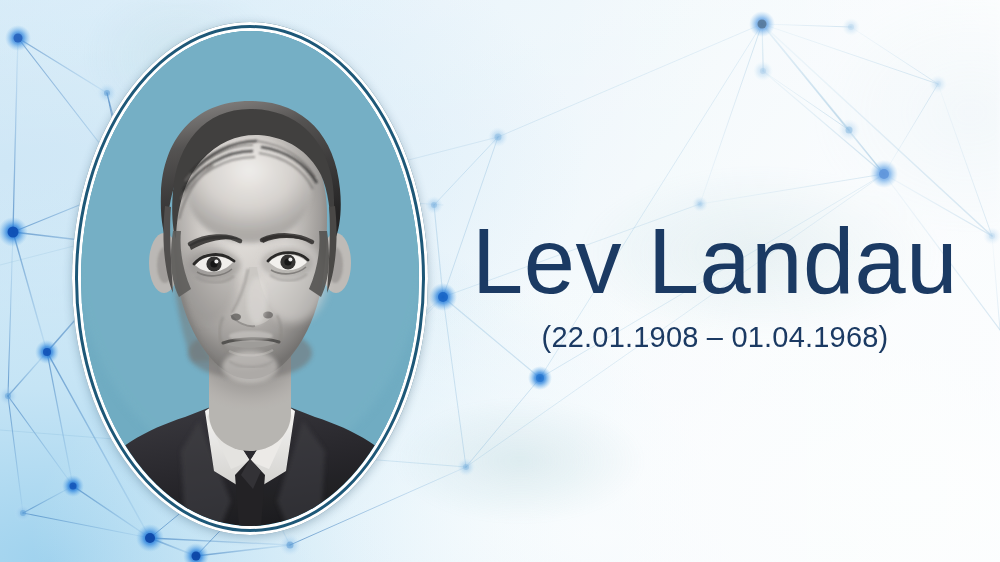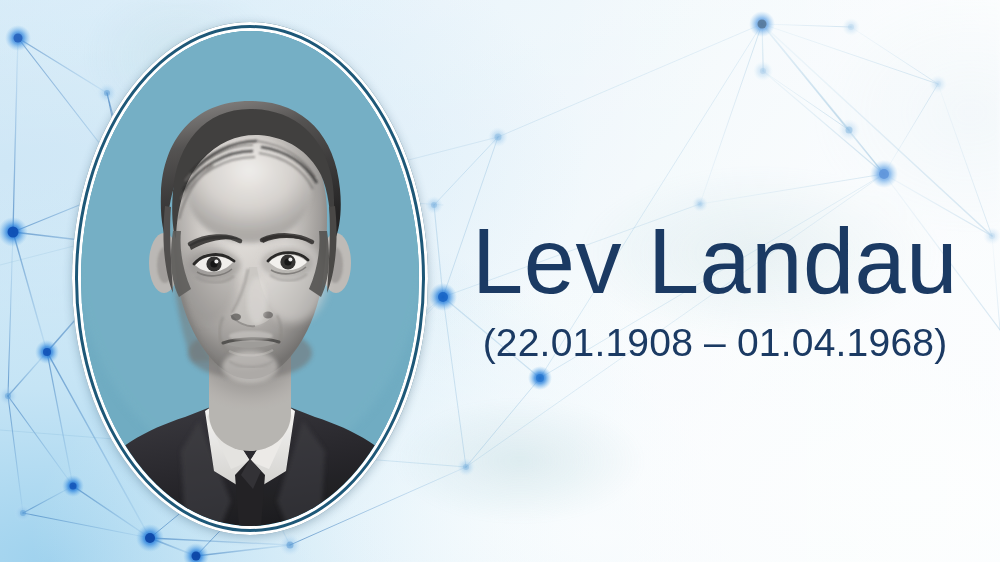--- a/index.html
+++ b/index.html
@@ -99,21 +99,21 @@
     margin: 0;
     font-size: 92px;
     font-weight: 400;
     letter-spacing: 0.5px;
     line-height: 1.0;
     color: #1b3a63;
     white-space: nowrap;
   }
   .slide-subtitle {
     margin: 16px 0 0 0;
-    font-size: 39px;
+    font-size: 29px;
     font-weight: 400;
     letter-spacing: 0.2px;
     line-height: 1.0;
     color: #1b3a63;
     white-space: nowrap;
   }
 </style>
 </head>
 <body>
 

